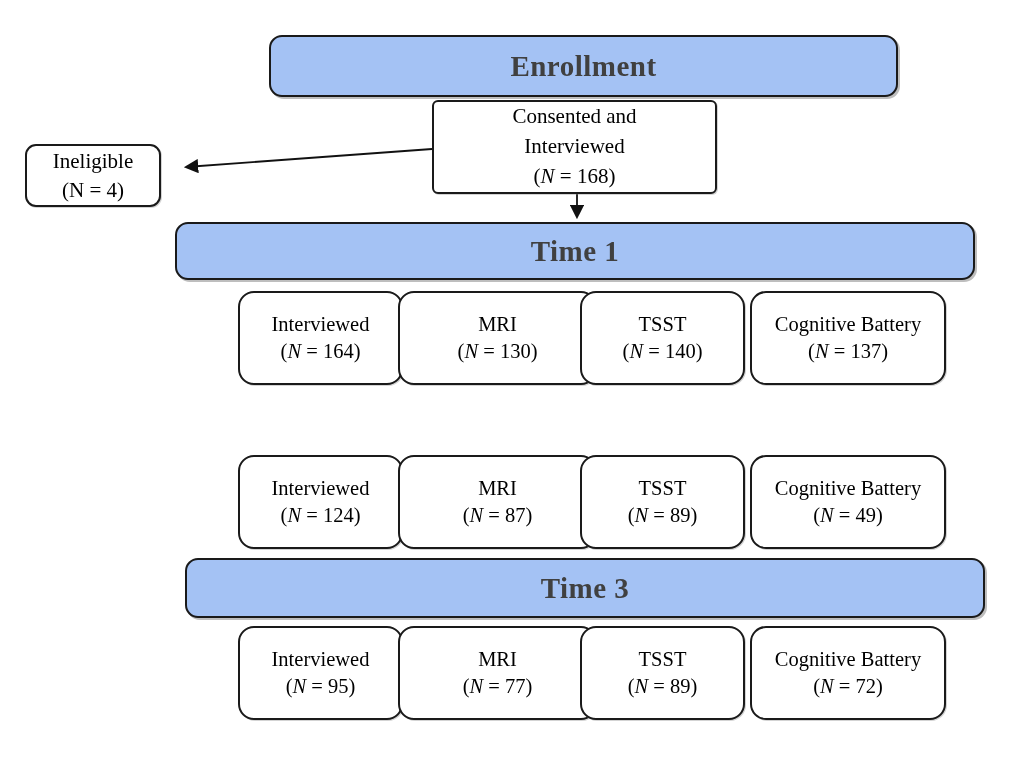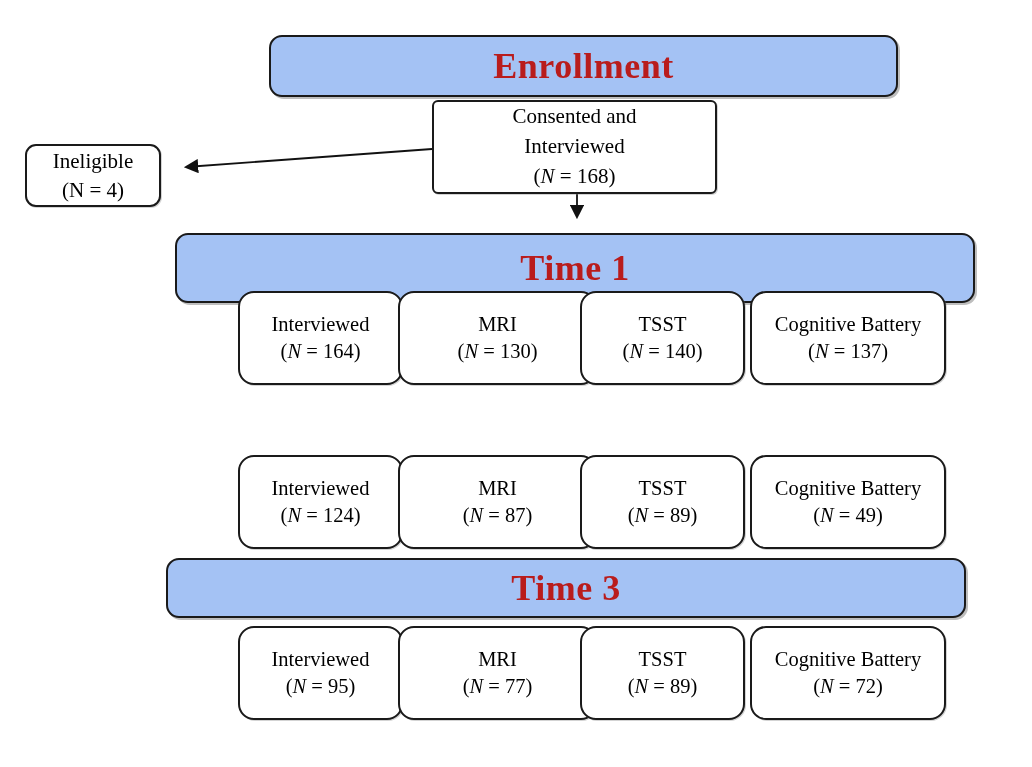--- a/index.html
+++ b/index.html
@@ -17,29 +17,29 @@
     position: absolute;
     background: #a4c2f4;
     border: 2px solid #1a1a1a;
     border-radius: 13px;
     box-shadow: 2px 2px 0 rgba(110,110,110,0.45);
     display: flex;
     align-items: center;
     justify-content: center;
   }
   .bar .bar-label {
-    color: #b91c1c;
+    color: #404040;
     font-weight: bold;
-    font-size: 36px;
+    font-size: 29px;
     letter-spacing: 0.5px;
   }
   .bar-enrollment { left: 269px; top: 35px;  width: 629px; height: 62px; }
-  .bar-time1      { left: 175px; top: 233px; width: 800px; height: 70px; justify-content: center; }
+  .bar-time1      { left: 175px; top: 222px; width: 800px; height: 58px; justify-content: center; }
   .bar-time2      { left: 175px; top: 390px; width: 800px; height: 58px; }
-  .bar-time3      { left: 166px; top: 558px; width: 800px; height: 60px; text-align: center; }
+  .bar-time3      { left: 185px; top: 558px; width: 800px; height: 60px; text-align: center; }
 
   
   .wbox {
     position: absolute;
     background: #ffffff;
     border: 2.5px solid #1a1a1a;
     border-radius: 16px;
     box-shadow: 1px 1px 0 rgba(130,130,130,0.35);
     display: flex;
     flex-direction: column;

